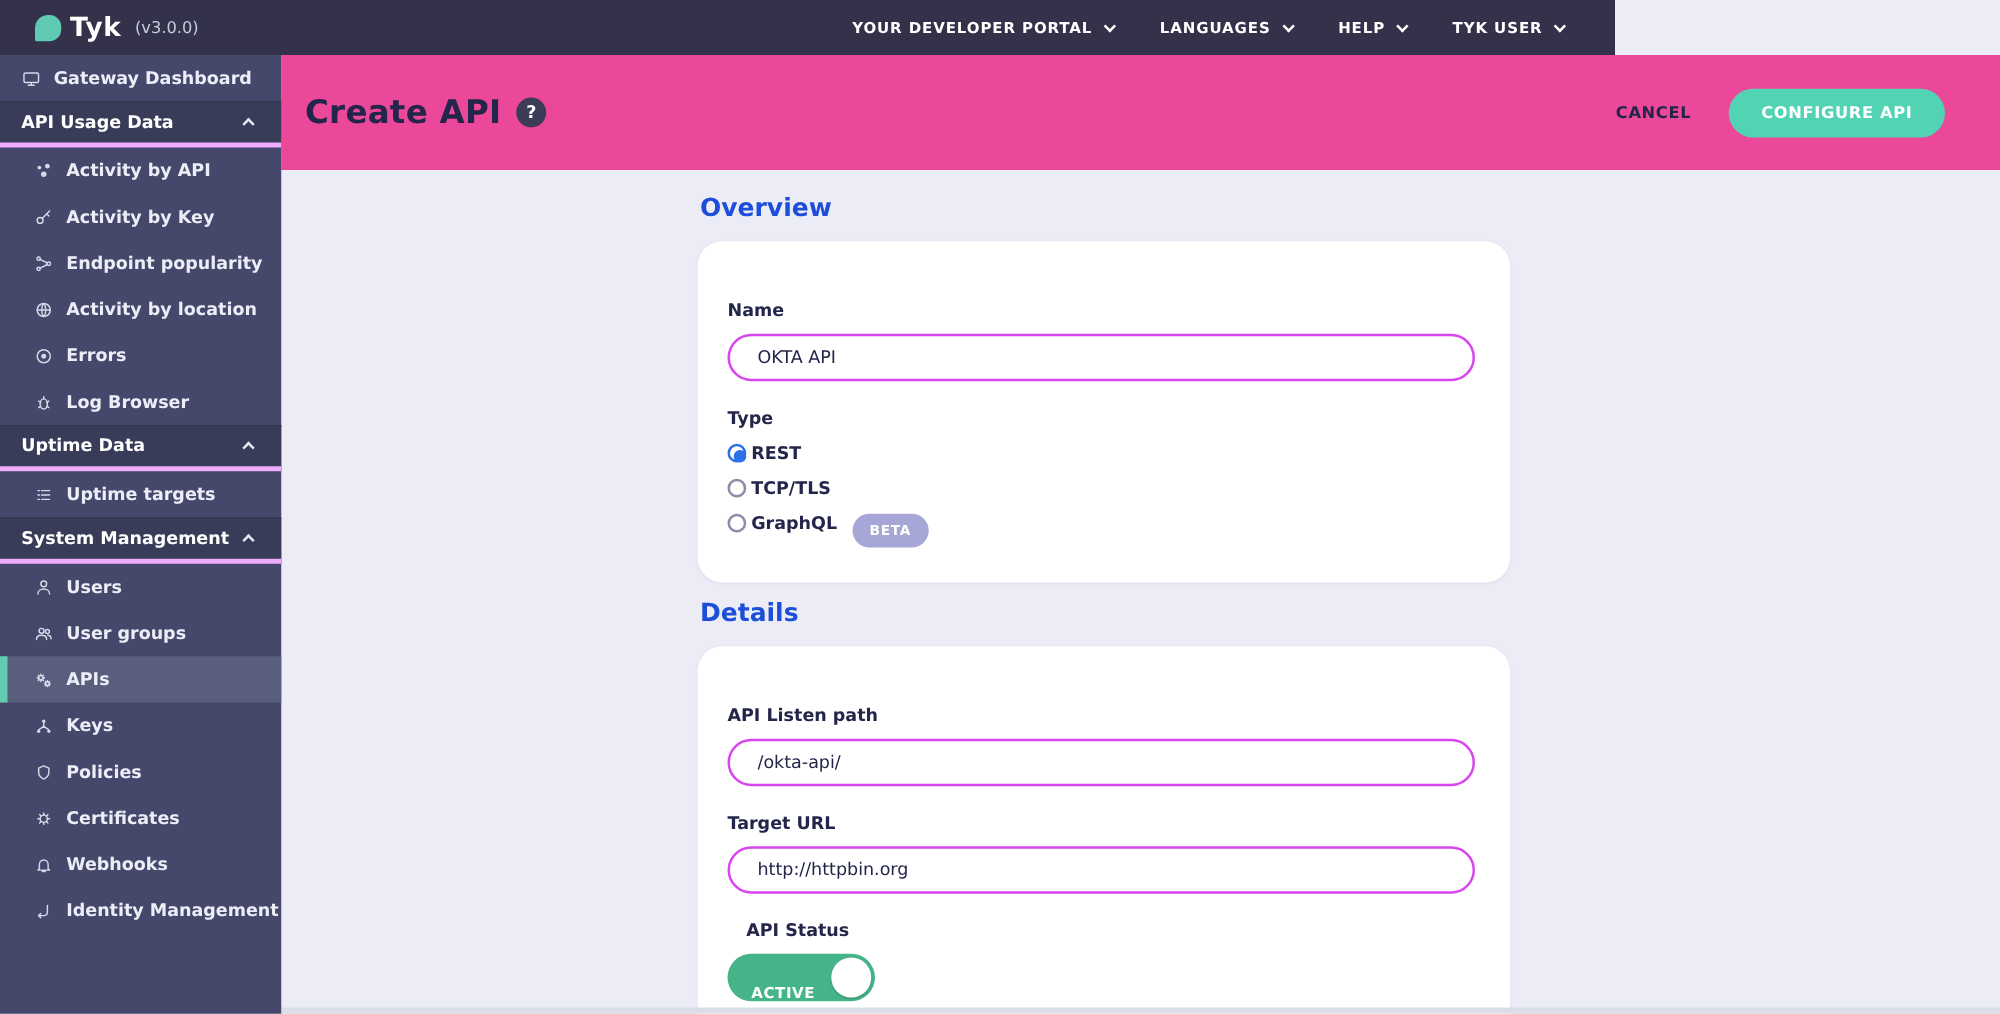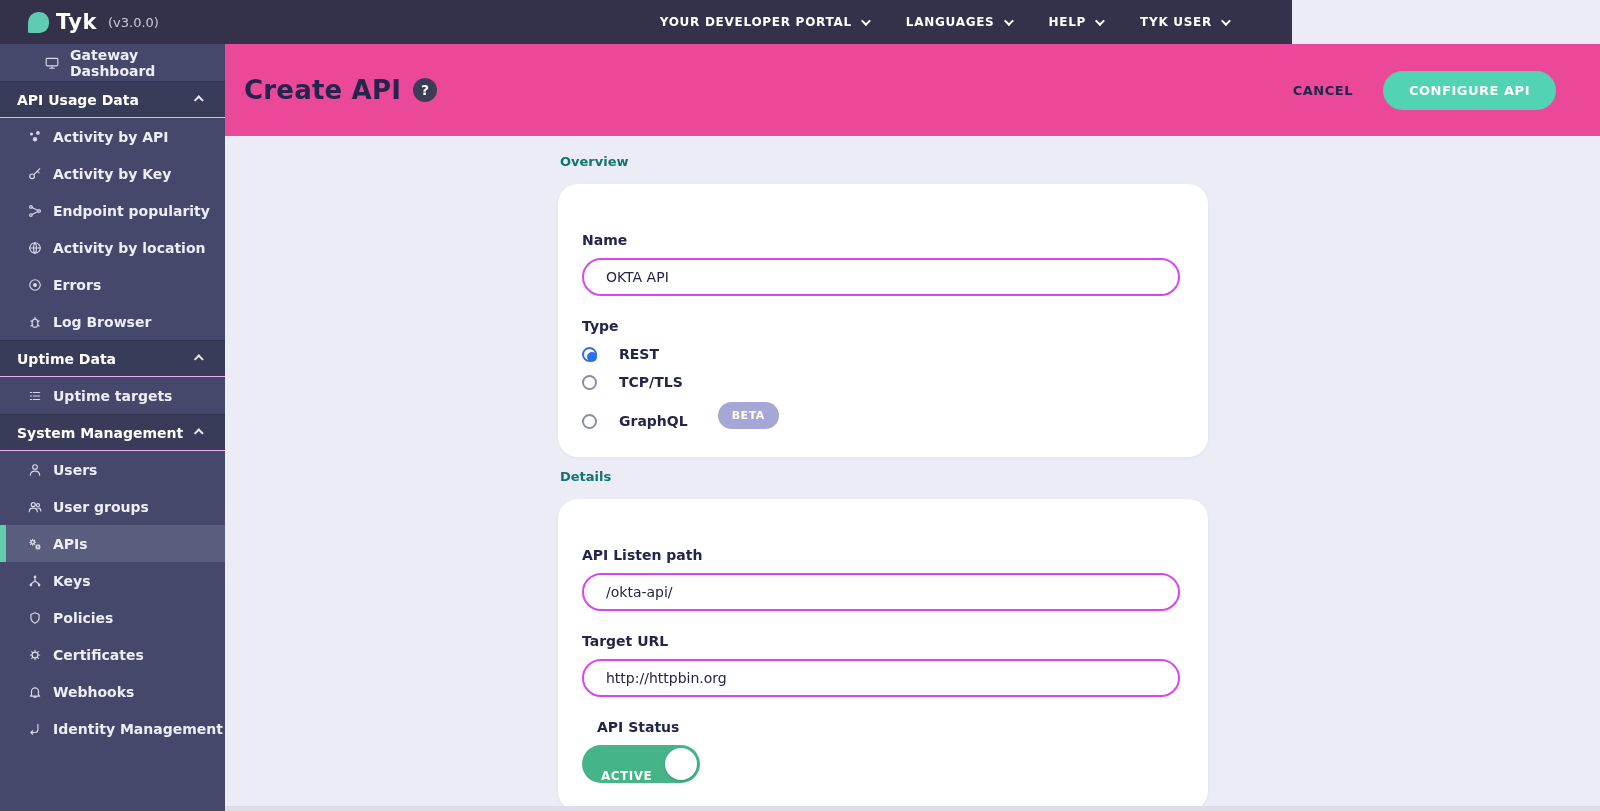--- a/index.html
+++ b/index.html
@@ -6,36 +6,36 @@
   html,body { width:1600px; height:811px; overflow:hidden;
     font-family:"DejaVu Sans","Liberation Sans",sans-serif; background:#ebecf6; }
 
   
   .topbar { position:absolute; left:0; top:0; width:1292px; height:44px;
     background:#33324a; display:flex; align-items:center; z-index:30; }
   .brand { display:flex; align-items:center; gap:7px; padding-left:28px; }
   .leaf { width:21px; height:21px; background:#5ecbb2; border-radius:50% 45% 45% 6%; }
   .brand-name { color:#ffffff; font-size:21px; font-weight:bold; letter-spacing:0.5px; }
   .brand-ver { color:#c9cadd; font-size:13px; margin-left:4px; }
-  .top-menus { margin-left:auto; display:flex; align-items:flex-start; gap:38px; padding-right:64px; }
+  .top-menus { margin-left:auto; display:flex; align-items:flex-start; gap:38px; padding-right:42px; }
   .top-menu { display:flex; align-items:center; gap:9px; color:#ffffff; font-size:12px;
     font-weight:bold; letter-spacing:0.06em; cursor:pointer; }
   .chev { display:inline-block; width:7px; height:7px; border-right:2px solid #fff;
     border-bottom:2px solid #fff; transform:rotate(45deg) translateY(-2px); }
   .chev.up { border-color:#e7e8f2; transform:rotate(-135deg) translateY(-1px); }
 
   
   .sidebar { position:absolute; left:0; top:44px; width:225px; height:767px;
     background:#45486a; z-index:20; }
   .s-item, .s-sub { height:37px; display:flex; align-items:center; gap:11px;
-    color:#eceef7; font-size:14px; font-weight:600; cursor:pointer; padding-left:45px; position:relative; }
+    color:#eceef7; font-size:14px; font-weight:600; cursor:pointer; padding-left:18px; position:relative; }
   .s-sub { padding-left:28px; }
   .s-section { height:37px; display:flex; align-items:center; justify-content:space-between;
     background:#393c59; color:#ffffff; font-size:14px; font-weight:bold; cursor:pointer;
-    padding:0 22px 0 17px; border-top:1px solid #32354f; border-bottom:1px solid #f0abfc; }
+    padding:0 22px 0 17px; border-top:1px solid #32354f; border-bottom:4px solid #f0abfc; }
   .s-sub.active { background:#5a5e7d; }
   .s-sub.active::before { content:""; position:absolute; left:0; top:0; bottom:0; width:6px; background:#63cbb0; }
   .s-icon { width:14px; height:14px; display:inline-flex; align-items:center; justify-content:center; flex:0 0 14px; }
   .s-icon svg { width:14px; height:14px; stroke:#d6d8e8; fill:none; stroke-width:2; stroke-linecap:round; stroke-linejoin:round; }
   .s-icon svg .fl { fill:#d6d8e8; stroke:none; }
 
   
   .page-header { position:absolute; left:225px; top:44px; width:1375px; height:92px;
     background:#ec4899; display:flex; align-items:center; padding:0 44px 0 19px; z-index:10; }
   .page-title { color:#23254a; font-size:26px; font-weight:600; letter-spacing:0.2px; }
@@ -46,29 +46,29 @@
   .btn-text { background:none; border:none; color:#23254a; font-size:13px; font-weight:bold;
     letter-spacing:0.04em; cursor:pointer; font-family:inherit; }
   .btn-primary { background:#52d3b4; border:none; color:#ffffff; font-size:13px; font-weight:bold;
     letter-spacing:0.04em; padding:12px 26px; border-radius:21px; cursor:pointer; font-family:inherit; }
 
   
   .content { position:absolute; left:225px; top:136px; width:1375px; height:675px;
     background:#ebecf6; overflow:hidden; }
   .content::after { content:""; position:absolute; left:0; right:0; bottom:0; height:5px; background:#dcdde9; }
   .col { position:absolute; left:333px; top:18px; width:650px; }
-  .sec-heading { color:#0f766e; font-size:13px; font-weight:600; margin:0 0 15px 2px; }
+  .sec-heading { color:#1d4ed8; font-size:20px; font-weight:600; margin:0 0 15px 2px; }
   .card { background:#ffffff; border-radius:20px; padding:48px 24px 28px 24px;
     box-shadow:0 1px 3px rgba(60,60,100,0.06); margin-bottom:12px; }
   .field-label { color:#23254a; font-size:14px; font-weight:600; margin-bottom:10px; }
   .pill-input { width:598px; height:38px; border:2px solid #d946ef; border-radius:19px;
     padding:0 22px; font-size:14px; color:#23254a; font-family:inherit; background:#fff;
     outline:none; display:block; }
   .gap-lg { margin-top:22px; }
-  .radio-row { display:flex; align-items:flex-end; gap:22px; margin-top:12px; cursor:pointer; }
+  .radio-row { display:flex; align-items:flex-start; gap:4px; margin-top:12px; cursor:pointer; }
   .radio-row:first-of-type { margin-top:14px; }
   .radio { width:15px; height:15px; border-radius:50%; border:2px solid #8b8da9;
     background:#fff; position:relative; flex:0 0 15px; }
   .radio.checked { border-color:#2d71e8; }
   .radio.checked::after { content:""; position:absolute; left:2.5px; top:2.5px;
     width:10px; height:10px; border-radius:50%; background:#2d71e8; }
   .radio-label { color:#23254a; font-size:14px; font-weight:600; }
   .beta { background:#a6a7d6; color:#ffffff; font-size:11px; font-weight:bold;
     letter-spacing:0.05em; border-radius:14px; padding:7px 14px; margin-left:8px; }
   .status-label { margin-left:15px; }

